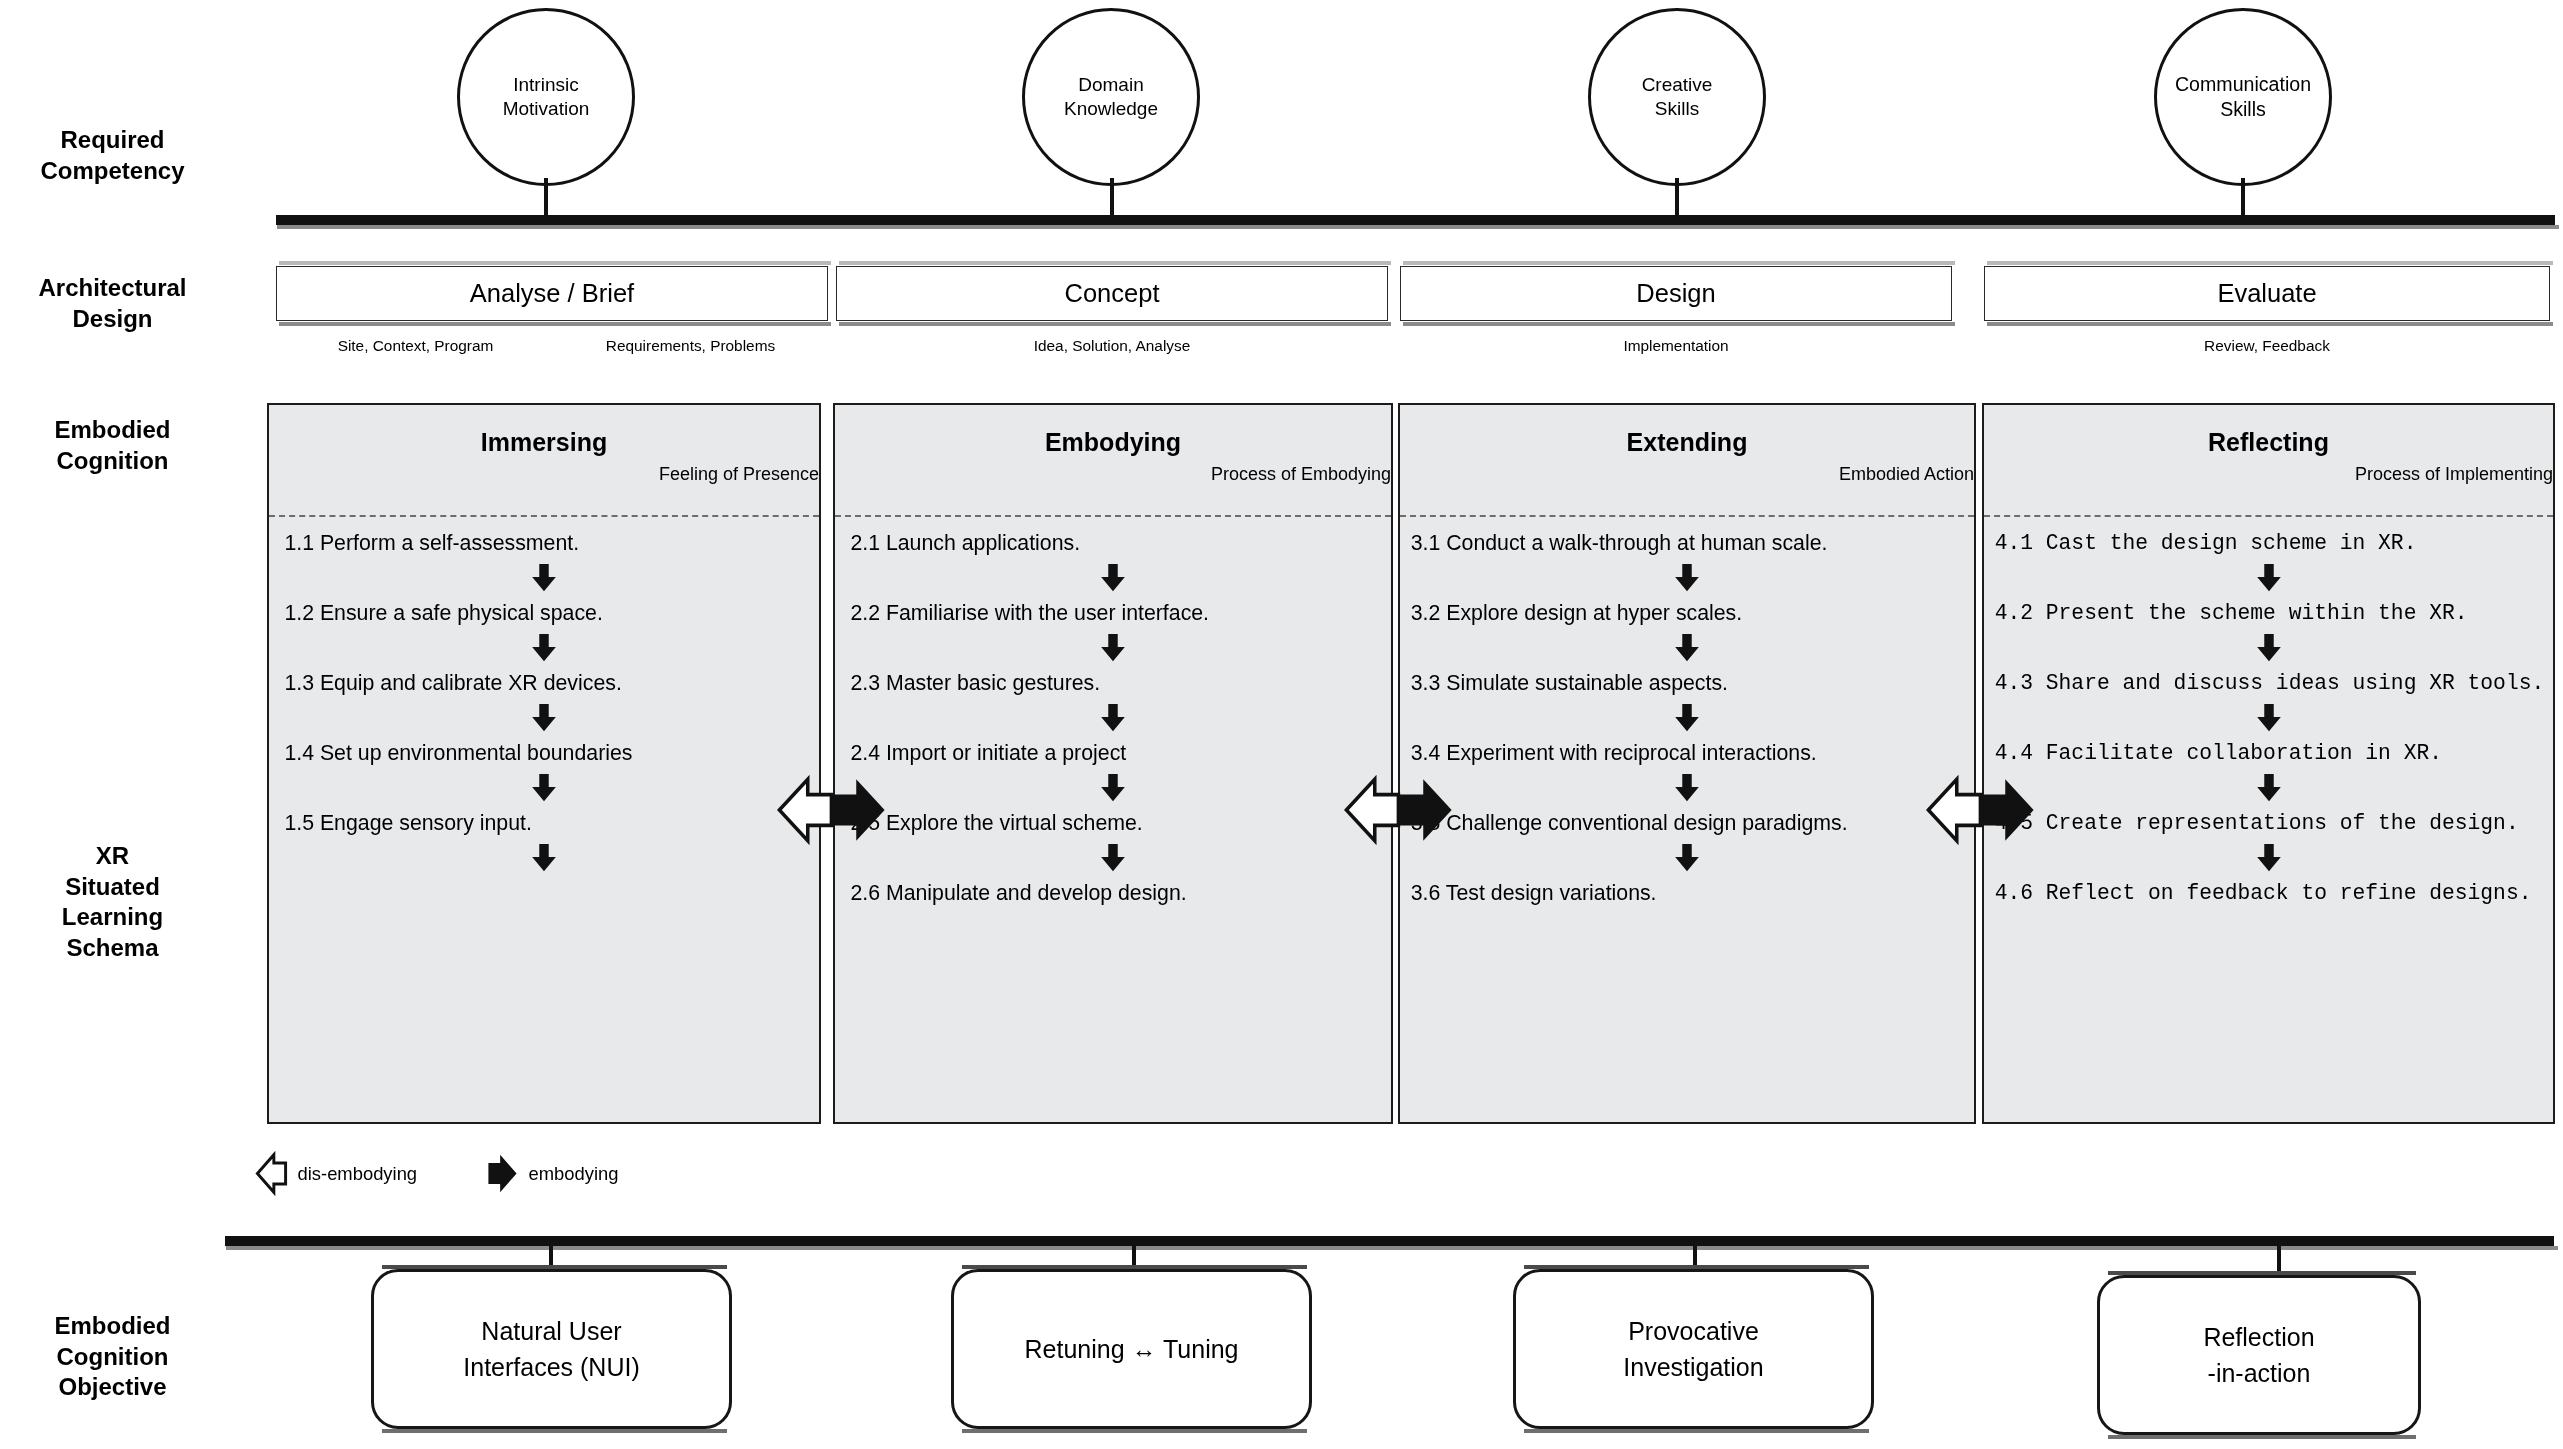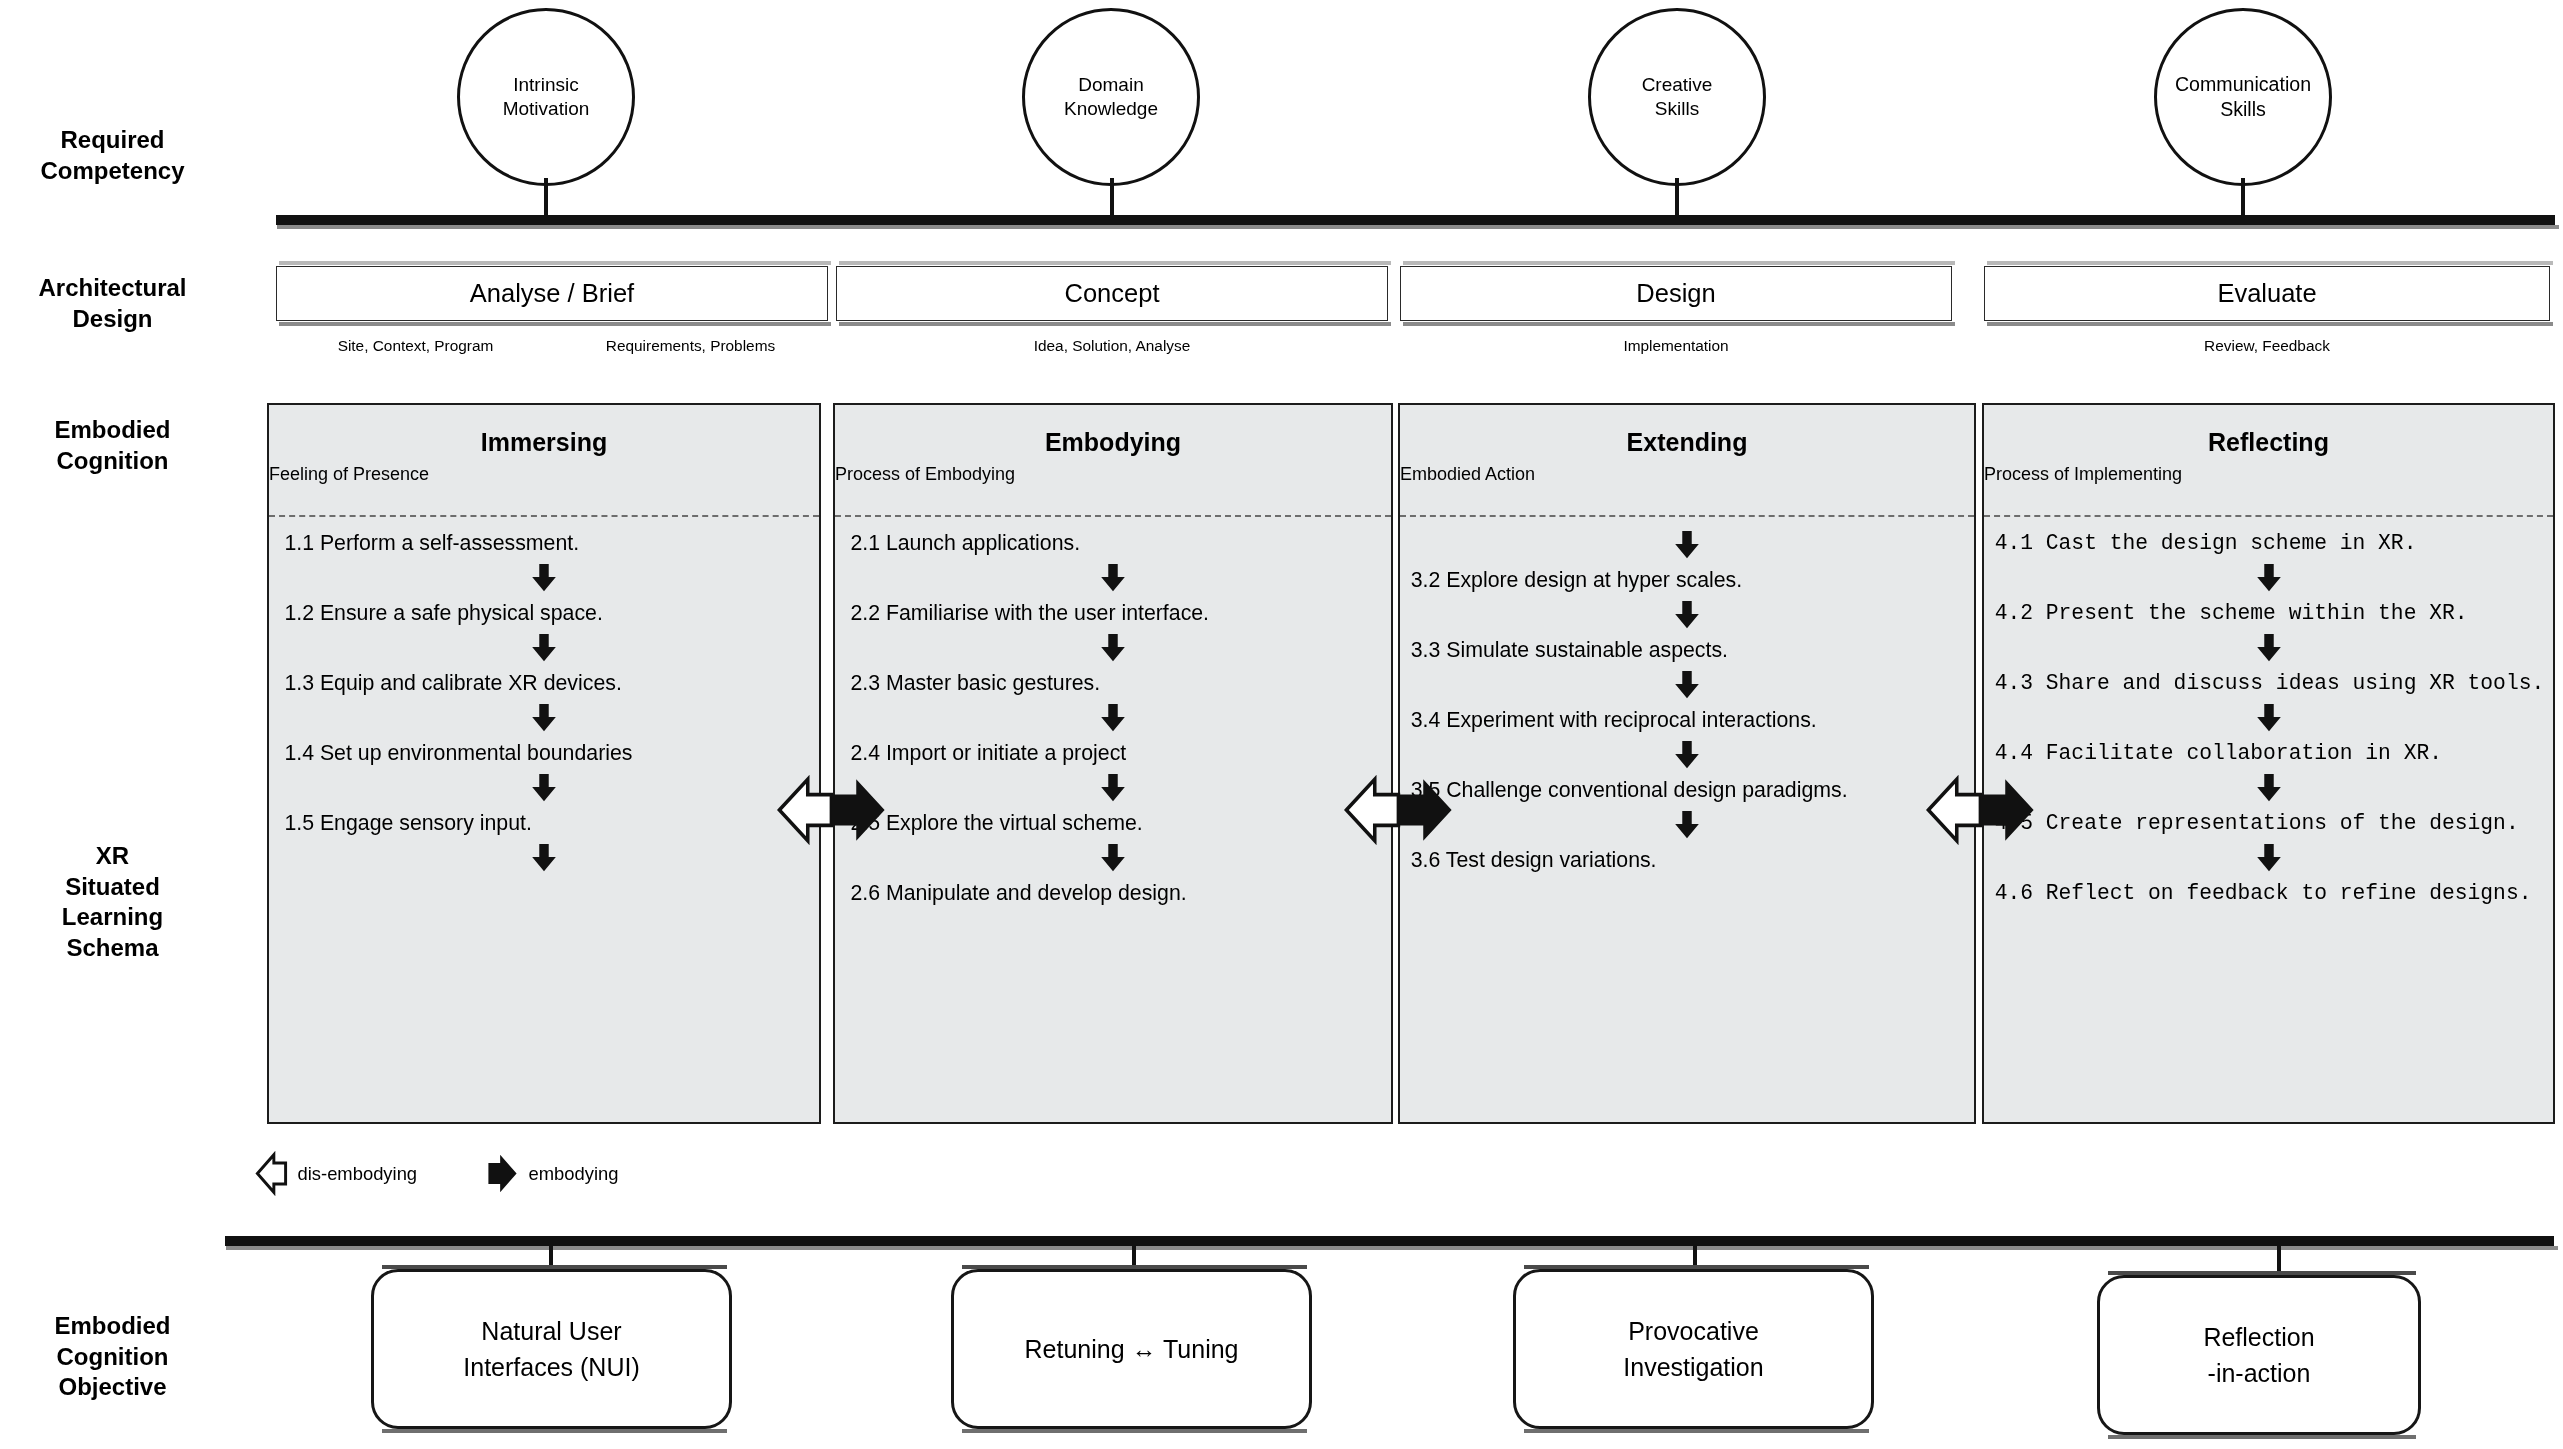--- a/index.html
+++ b/index.html
@@ -113,21 +113,21 @@
     width: 100%;
     text-align: center;
     font-size: 25px;
     font-weight: bold;
     top: 22.5px;
     left: 0;
   }
   .panel-sub {
     position: absolute;
     width: 100%;
-    text-align: left;
+    text-align: right;
     font-size: 18px;
     top: 59px;
     left: 0;
   }
   .panel-divider {
     position: absolute;
     left: 0; right: 0;
     top: 110px;
     border-top: 2.4px dashed #6d6d6d;
   }
@@ -350,20 +350,21 @@
       </div>
       <div class="step">2.6 Manipulate and develop design.</div>
     </div>
   </div>
 
   <div class="panel" style="left:1398px; top:403px; width:578px; height:721px;">
     <div class="panel-title">Extending</div>
     <div class="panel-sub">Embodied Action</div>
     <div class="panel-divider"></div>
     <div class="steps" style="padding:0 10.7px;">
+      <div class="step">3.1 Conduct a walk-through at human scale.</div>
       <div class="stepgap">
         <svg class="downarrow" width="26" height="28.5" viewBox="0 0 44 48">
           <polygon points="14,0 30,0 30,22 42,22 22,46 2,22 14,22" fill="#111"></polygon>
         </svg>
       </div>
       <div class="step">3.2 Explore design at hyper scales.</div>
       <div class="stepgap">
         <svg class="downarrow" width="26" height="28.5" viewBox="0 0 44 48">
           <polygon points="14,0 30,0 30,22 42,22 22,46 2,22 14,22" fill="#111"></polygon>
         </svg>

